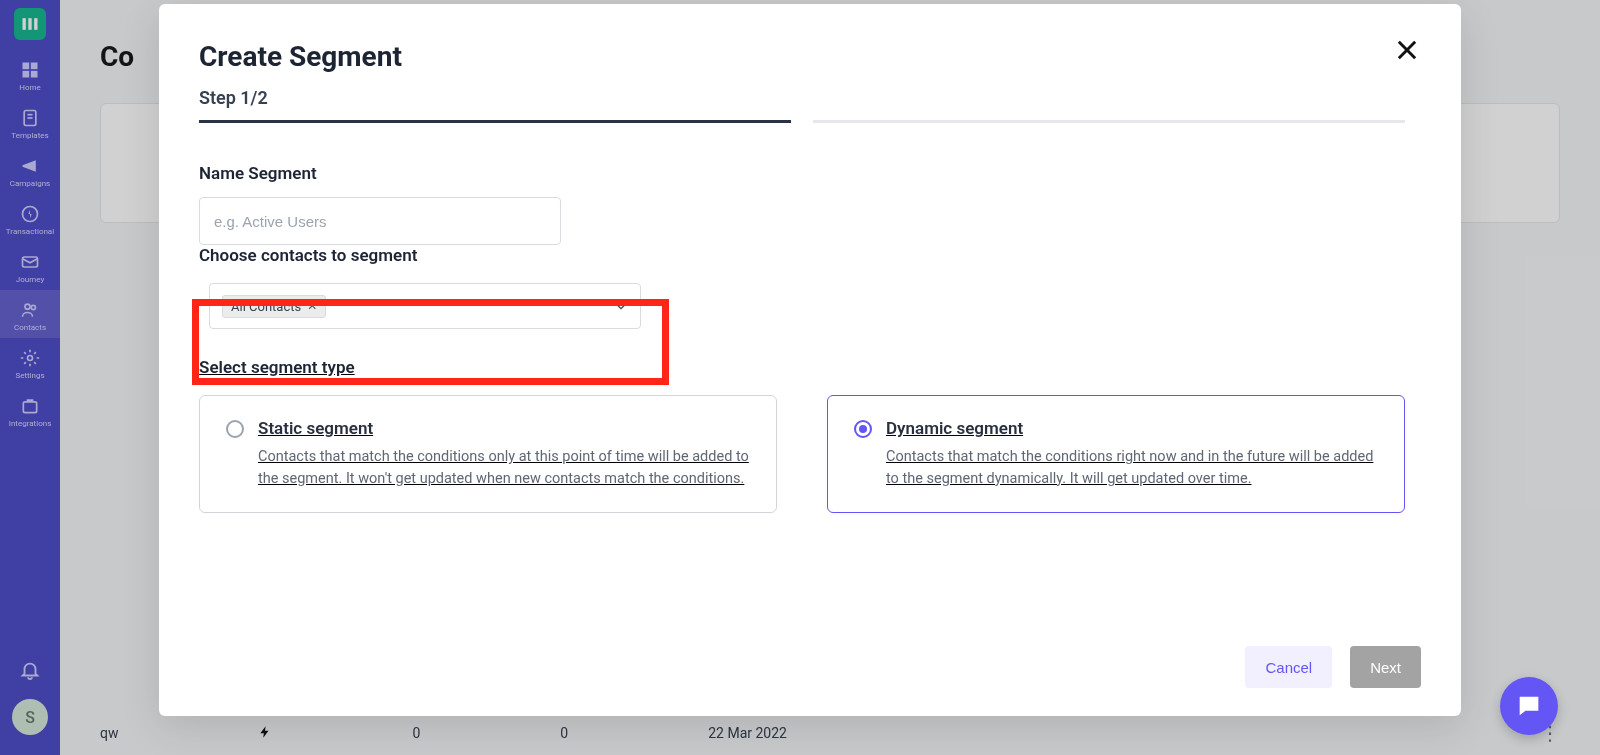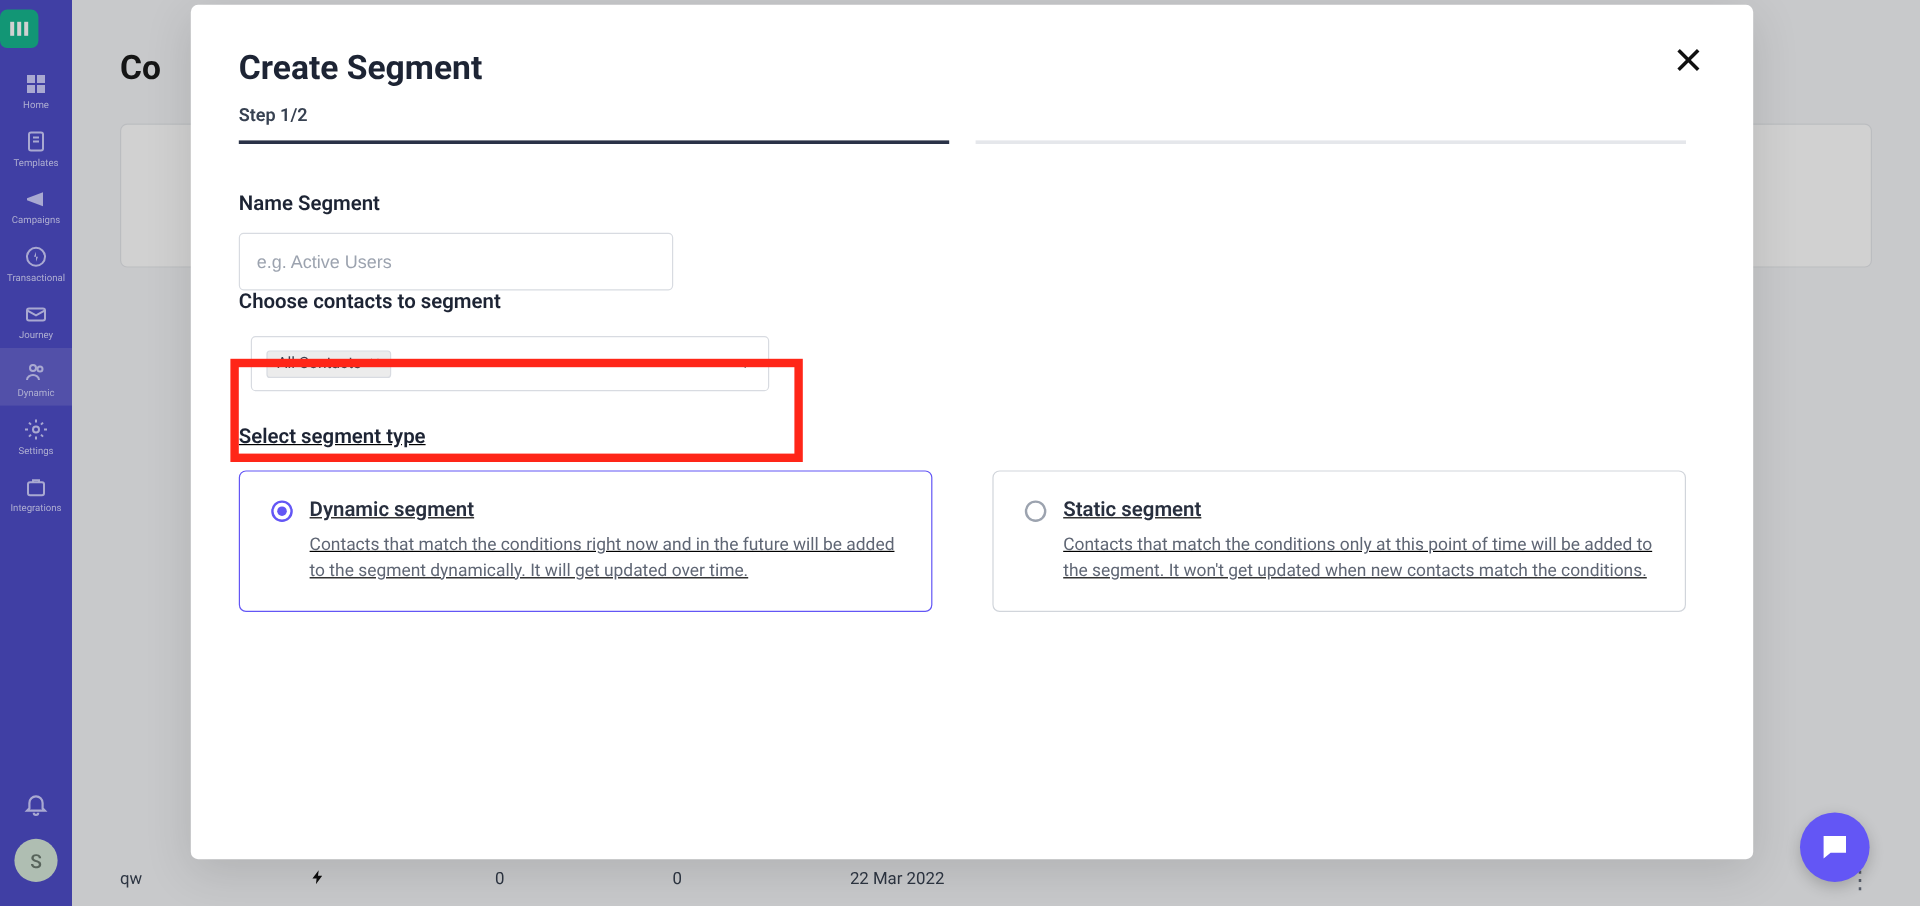--- a/index.html
+++ b/index.html
@@ -7,20 +7,21 @@
   body { background: #f5f6f8; position: relative; }
 
   
   .sidebar {
     position: absolute;
     left: 0; top: 0;
     width: 60px; height: 755px;
     background: #4f4dc9;
     display: flex;
     flex-direction: column;
+    align-items: center;
     z-index: 1;
   }
   .logo {
     width: 32px; height: 32px;
     margin-top: 8px;
     background: #16b88f;
     border-radius: 6px;
     display: flex; align-items: center; justify-content: center;
     color: #fff; font-weight: bold; font-size: 18px;
   }
@@ -129,21 +130,21 @@
   }
   .close-btn {
     position: absolute;
     top: 32px; right: 40px;
     width: 28px; height: 28px;
     cursor: pointer;
     color: #111;
   }
   .step-label {
     margin-top: 14px;
-    font-size: 15px;
+    font-size: 18px;
     font-weight: 600;
     color: #374151;
   }
   .progress {
     margin-top: 12px;
     display: flex;
     gap: 22px;
   }
   .progress-seg {
     height: 3px;
@@ -368,21 +369,21 @@
   </div>
 
   <div class="nav-item active">
     <span class="icon">
       <svg viewBox="0 0 24 24" width="20" height="20" fill="none" stroke="#cfcfff" stroke-width="2">
           <circle cx="9" cy="8" r="3"></circle>
           <circle cx="16" cy="9" r="2.5"></circle>
           <path d="M3 20c0-3 3-5 6-5s6 2 6 5"></path>
         </svg>
     </span>
-    <span class="label">Dynamic</span>
+    <span class="label">Contacts</span>
   </div>
 
   <div class="nav-item">
     <span class="icon">
       <svg viewBox="0 0 24 24" width="20" height="20" fill="none" stroke="#cfcfff" stroke-width="2">
           <circle cx="12" cy="12" r="3"></circle>
           <path d="M12 2v3M12 19v3M4 12H1M23 12h-3M5 5l2 2M17 17l2 2M5 19l2-2M17 7l2-2"></path>
         </svg>
     </span>
     <span class="label">Settings</span>
@@ -462,37 +463,41 @@
         <svg viewBox="0 0 24 24" width="14" height="14" fill="none" stroke="#374151" stroke-width="2">
             <polyline points="6 9 12 15 18 9"></polyline>
           </svg>
       </span>
     </div>
   </div>
 
   <div class="segtype-wrap">
     <div class="section-label" style="margin-top:0">Select segment type</div>
     <div class="cards">
+      <div class="card">
+        <div class="radio"></div>
+        <div class="card-body">
+          <div class="card-title">Static segment</div>
+          <div class="card-desc">Contacts that match the conditions only at this point of time will be added to the segment. It won't get updated when new contacts match the conditions.</div>
+        </div>
+      </div>
       <div class="card selected">
         <div class="radio"></div>
         <div class="card-body">
           <div class="card-title">Dynamic segment</div>
           <div class="card-desc">Contacts that match the conditions right now and in the future will be added to the segment dynamically. It will get updated over time.</div>
         </div>
       </div>
-      <div class="card">
-        <div class="radio"></div>
-        <div class="card-body">
-          <div class="card-title">Static segment</div>
-          <div class="card-desc">Contacts that match the conditions only at this point of time will be added to the segment. It won't get updated when new contacts match the conditions.</div>
-        </div>
-      </div>
     </div>
   </div>
 
+  <div class="modal-footer">
+    <button class="btn btn-cancel">Cancel</button>
+    <button class="btn btn-next">Next</button>
+  </div>
 </div>
 
 <div class="highlight-box"></div>
 
 <div class="chat-bubble">
   <svg viewBox="0 0 24 24" width="28" height="28" fill="#fff">
       <path d="M4 4h16v12H9l-5 4V4z"></path>
     </svg>
 </div>
 

